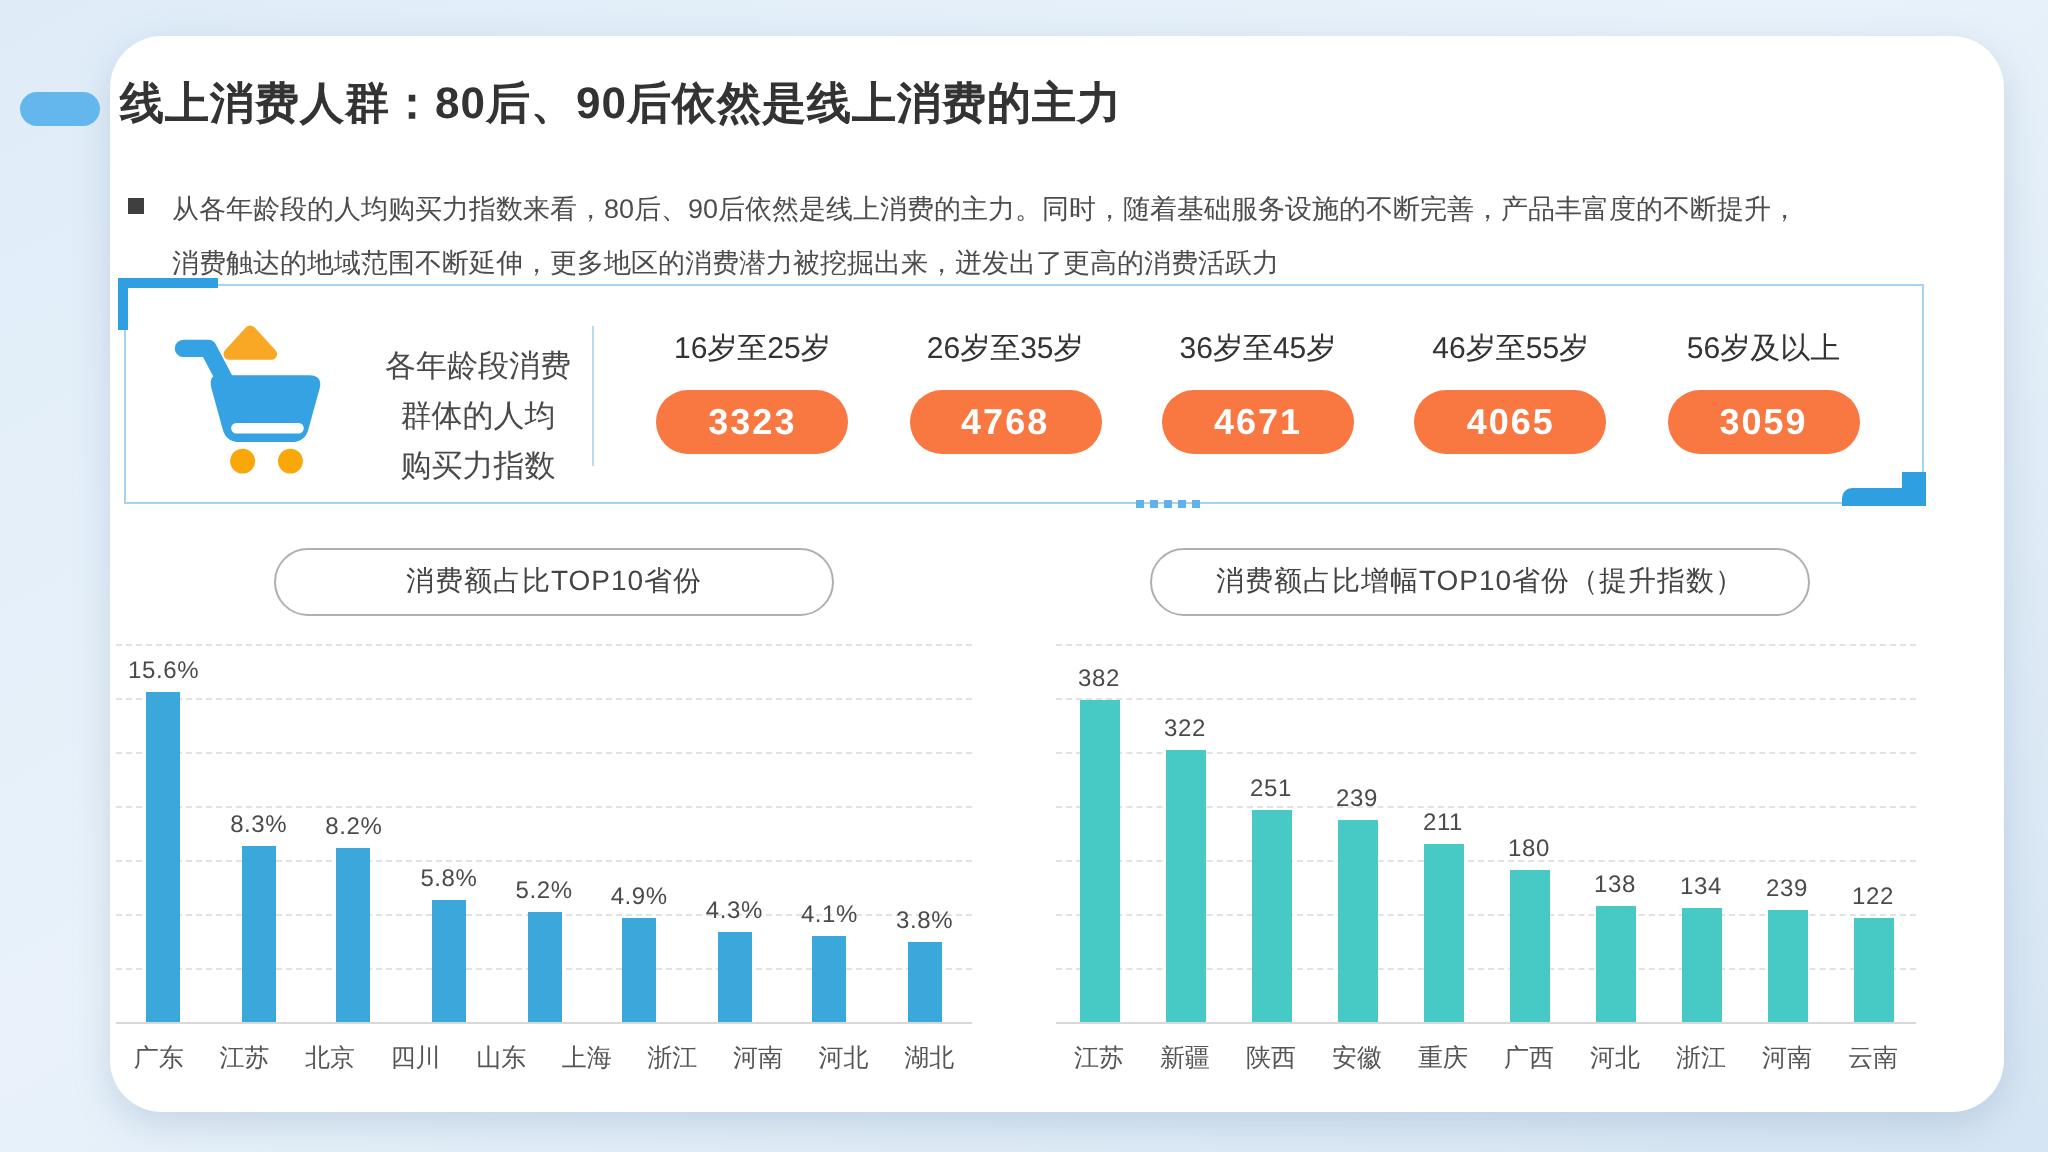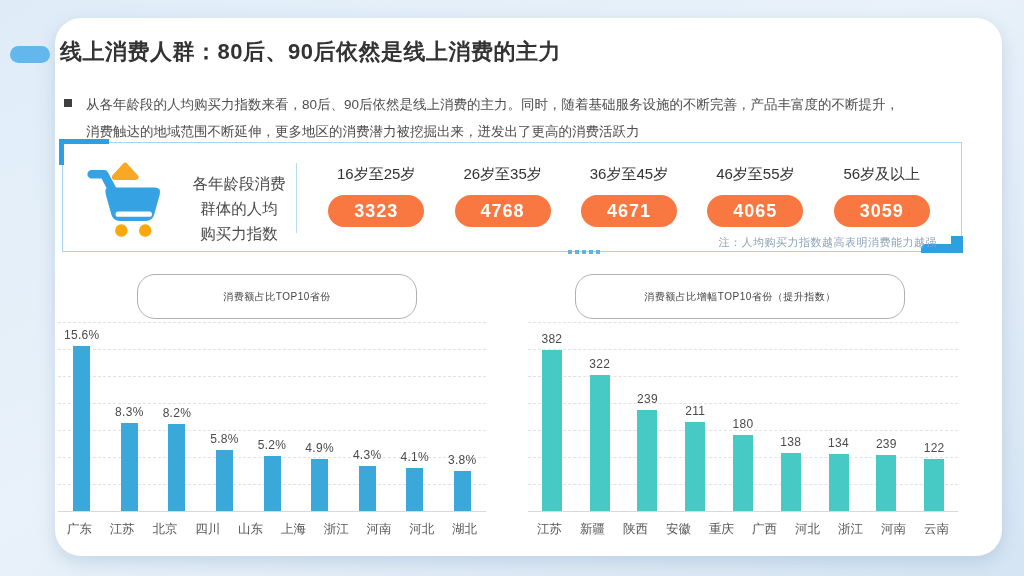--- a/index.html
+++ b/index.html
@@ -64,23 +64,23 @@
     color:#ffffff; font-size:18px; font-weight:bold;
     display:flex; align-items:center; justify-content:center; letter-spacing:1px;
   }
   .note {
     position:absolute; right:24px; top:92px;
     font-size:11px; color:#8ea3b8; letter-spacing:0.5px;
   }
 
   
   .chart-title-pill {
-    position:absolute; height:45px; border:1px solid #b0b0b0; border-radius:18px;
+    position:absolute; height:34px; border:1px solid #b0b0b0; border-radius:18px;
     background:#ffffff; display:flex; align-items:center; justify-content:center;
-    font-size:10px; color:#444444; letter-spacing:0.5px;
+    font-size:14px; color:#444444; letter-spacing:0.5px;
   }
   .pill-left  { left:137px; top:274px; width:280px; }
   .pill-right { left:575px; top:274px; width:330px; }
 
   
   .chart { position:absolute; top:322px; }
   .chart-left  { left:58px;  width:428px; }
   .chart-right { left:528px; width:430px; }
   .plot {
     position:relative; height:190px; border-bottom:1px solid #d8d8d8;
@@ -159,21 +159,20 @@
       <div class="group">
         <div class="group-label">46岁至55岁</div>
         <div class="pill">4065</div>
       </div>
       <div class="group">
         <div class="group-label">56岁及以上</div>
         <div class="pill">3059</div>
       </div>
     </div>
 
-    <div class="note">注：人均购买力指数越高表明消费能力越强</div>
   </div>
 
   <div class="chart-title-pill pill-left">消费额占比TOP10省份</div>
   <div class="chart-title-pill pill-right">消费额占比增幅TOP10省份（提升指数）</div>
 
   <div class="chart chart-left" data-chart="0">
       <div class="plot">
         <div class="gridline" style="top: 0px;"></div>
         <div class="gridline" style="top: 27px;"></div>
         <div class="gridline" style="top: 54px;"></div>
@@ -242,20 +241,24 @@
         <div class="gridline" style="top: 162px;"></div>
         <div class="col">
           <div class="val">382</div>
           <div class="bar" style="height: 161px; background: rgb(71, 201, 197);"></div>
         </div>
         <div class="col">
           <div class="val">322</div>
           <div class="bar" style="height: 136px; background: rgb(71, 201, 197);"></div>
         </div>
         <div class="col">
+          <div class="val">251</div>
+          <div class="bar" style="height: 106px; background: rgb(71, 201, 197);"></div>
+        </div>
+        <div class="col">
           <div class="val">239</div>
           <div class="bar" style="height: 101px; background: rgb(71, 201, 197);"></div>
         </div>
         <div class="col">
           <div class="val">211</div>
           <div class="bar" style="height: 89px; background: rgb(71, 201, 197);"></div>
         </div>
         <div class="col">
           <div class="val">180</div>
           <div class="bar" style="height: 76px; background: rgb(71, 201, 197);"></div>

